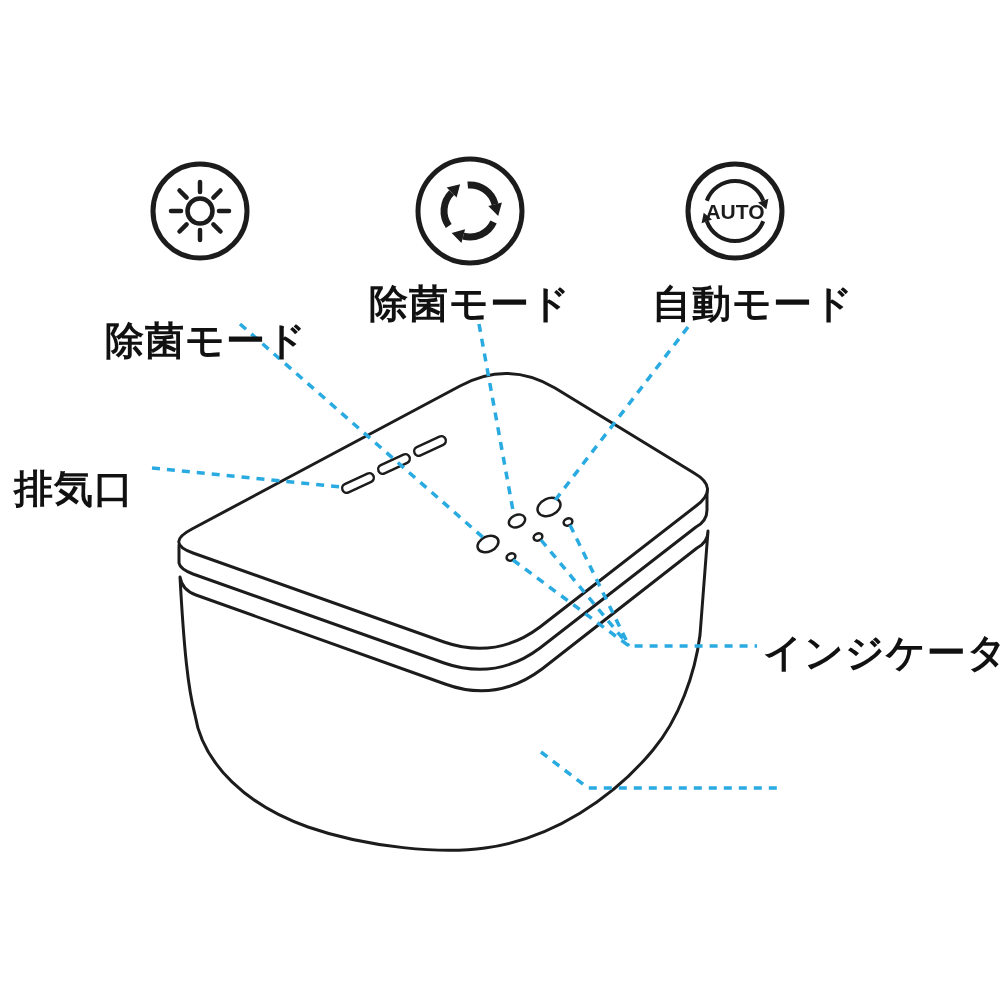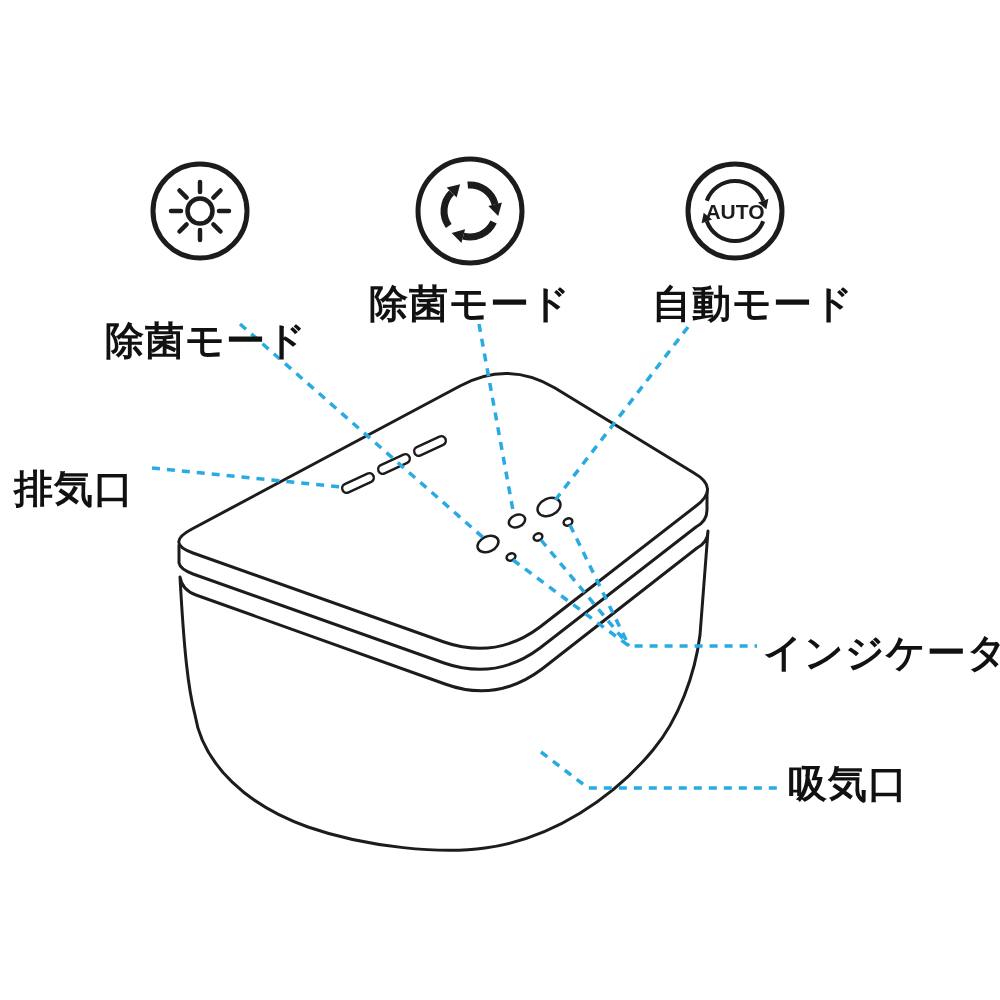--- a/index.html
+++ b/index.html
@@ -142,15 +142,14 @@
   <div class="label" style="left:105px; top:277px;margin-top:37px;">除菌モード</div>
 
   <div class="label" style="left:369px; top:277px;">除菌モード</div>
 
   <div class="label" style="left:652px; top:277px;">自動モード</div>
 
   <div class="label" style="left:14px; top:462px;">排気口</div>
 
   <div class="label" style="left:763px; top:626px;">インジケータ</div>
 
-  <div class="label" style="left:788px; top:757px;">吸気口</div>
 
 </div>
 
 </body></html>

